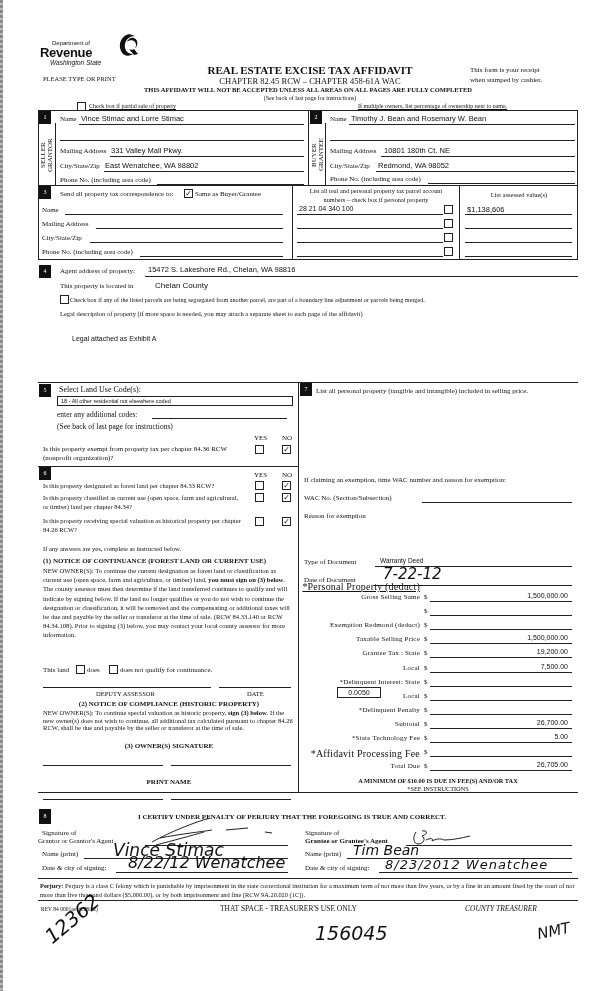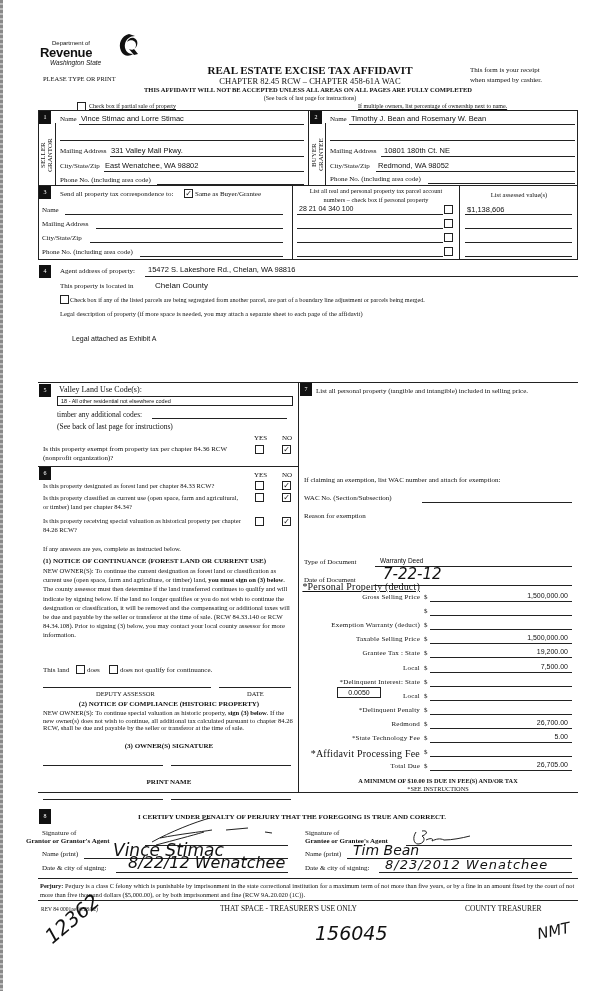--- a/index.html
+++ b/index.html
@@ -152,25 +152,25 @@
 </div>
 
 <div class="hline" style="left:38px;top:382px;width:540px;"></div>
 <div class="vline" style="left:298px;top:382px;height:410px;"></div>
 <div class="hline" style="left:38px;top:466px;width:260px;"></div>
 <div class="hline" style="left:298px;top:465px;width:280px;border-top:0;"></div>
 <div class="hline" style="left:38px;top:792px;width:540px;"></div>
 
 <div>
   <div class="secnum" style="left:39px;top:384px;">5</div>
-  <div class="lbl" style="left:59px;top:385px;font-size:8px;">Valley Land Use Code(s):</div>
+  <div class="lbl" style="left:59px;top:385px;font-size:8px;">Select Land Use Code(s):</div>
   <div class="box" style="left:57px;top:396px;width:236px;height:10px;">
     <span class="sans" style="position:absolute;left:3px;top:1px;font-size:5.5px;white-space:nowrap;">18 - All other residential not elsewhere coded</span>
   </div>
-  <div class="lbl" style="left:57px;top:410px;font-size:7.5px;">timber any additional codes:</div>
+  <div class="lbl" style="left:57px;top:410px;font-size:7.5px;">enter any additional codes:</div>
   <div class="line" style="left:152px;top:418px;width:135px;"></div>
   <div class="lbl" style="left:57px;top:422px;font-size:7.5px;">(See back of last page for instructions)</div>
   <div class="lbl" style="left:254px;top:434px;">YES</div>
   <div class="lbl" style="left:282px;top:434px;">NO</div>
   <div class="lbl" style="left:43px;top:445px;white-space:normal;width:185px;line-height:9px;">Is this property exempt from property tax per chapter 84.36 RCW (nonprofit organization)?</div>
   <div class="cb" style="left:255px;top:445px;"></div>
   <div class="cb" style="left:282px;top:445px;">✓</div>
 </div>
 
 <div>
@@ -212,44 +212,44 @@
   <div class="line" style="left:43px;top:765px;width:120px;"></div>
   <div class="line" style="left:171px;top:765px;width:120px;"></div>
   <div class="lbl" style="left:43px;width:252px;text-align:center;top:778px;font-size:7px;font-weight:bold;">PRINT NAME</div>
   <div class="line" style="left:43px;top:799px;width:120px;"></div>
   <div class="line" style="left:171px;top:799px;width:120px;"></div>
 </div>
 
 <div>
   <div class="secnum" style="left:300px;top:383px;">7</div>
   <div class="abs" style="left:316px;top:386px;width:250px;font-size:7px;line-height:10px;">List all  personal property (tangible and intangible) included in selling price.</div>
-  <div class="lbl" style="left:304px;top:476px;font-size:7px;">If claiming an exemption, list WAC number and attach for exemption:</div>
+  <div class="lbl" style="left:304px;top:476px;font-size:7px;">If claiming an exemption, time WAC number and reason for exemption:</div>
   <div class="lbl" style="left:304px;top:494px;font-size:7px;">WAC No. (Section/Subsection)</div>
   <div class="line" style="left:422px;top:502px;width:150px;"></div>
   <div class="lbl" style="left:304px;top:512px;font-size:7px;">Reason for exemption</div>
 </div>
 
 <div>
   <div class="lbl" style="left:304px;top:558px;font-size:7px;">Type of Document</div>
   <div class="line" style="left:375px;top:566px;width:197px;"></div>
   <div class="fv" style="left:380px;top:557px;font-size:6.5px;">Warranty Deed</div>
   <div class="lbl" style="left:304px;top:576px;font-size:7px;">Date of Document</div>
   <div class="line" style="left:374px;top:585px;width:198px;"></div>
   <div class="hand" style="position:absolute;left:383px;top:565px;font-size:15px;white-space:nowrap;">7-22-12</div>
 
   <div id="tax-rows">
-      <div class="lbl right" style="left: 300px; width: 120px; top: 593px; font-size: 7px; letter-spacing: 0.2px;">Gross Selling Price</div>
+      <div class="lbl right" style="left: 300px; width: 120px; top: 593px; font-size: 7px; letter-spacing: 0.2px;">Gross Selling Same</div>
       <div class="lbl" style="left: 424px; top: 593px; font-size: 7px;">$</div>
       <div class="line" style="left: 430px; top: 601px; width: 142px;"></div>
       <div class="fv right" style="left: 430px; width: 138px; top: 592px; font-size: 7px;">1,500,000.00</div>
       <div class="lbl right" style="left: 300px; width: 120px; top: 581px; font-size: 10px; letter-spacing: 0.2px; text-decoration: underline;">*Personal Property (deduct)</div>
       <div class="lbl" style="left: 424px; top: 607px; font-size: 7px;">$</div>
       <div class="line" style="left: 430px; top: 615px; width: 142px;"></div>
       <div class="fv right" style="left: 430px; width: 138px; top: 606px; font-size: 7px;"></div>
-      <div class="lbl right" style="left: 300px; width: 120px; top: 621px; font-size: 7px; letter-spacing: 0.2px;">Exemption Warranty (deduct)</div>
+      <div class="lbl right" style="left: 300px; width: 120px; top: 621px; font-size: 7px; letter-spacing: 0.2px;">Exemption Redmond (deduct)</div>
       <div class="lbl" style="left: 424px; top: 621px; font-size: 7px;">$</div>
       <div class="line" style="left: 430px; top: 629px; width: 142px;"></div>
       <div class="fv right" style="left: 430px; width: 138px; top: 620px; font-size: 7px;"></div>
       <div class="lbl right" style="left: 300px; width: 120px; top: 635px; font-size: 7px; letter-spacing: 0.2px;">Taxable Selling Price</div>
       <div class="lbl" style="left: 424px; top: 635px; font-size: 7px;">$</div>
       <div class="line" style="left: 430px; top: 643px; width: 142px;"></div>
       <div class="fv right" style="left: 430px; width: 138px; top: 634px; font-size: 7px;">1,500,000.00</div>
       <div class="lbl right" style="left: 300px; width: 120px; top: 649px; font-size: 7px; letter-spacing: 0.2px;">Grantee Tax : State</div>
       <div class="lbl" style="left: 424px; top: 649px; font-size: 7px;">$</div>
       <div class="line" style="left: 430px; top: 657px; width: 142px;"></div>
@@ -263,21 +263,21 @@
       <div class="line" style="left: 430px; top: 686px; width: 142px;"></div>
       <div class="fv right" style="left: 430px; width: 138px; top: 677px; font-size: 7px;"></div>
       <div class="lbl right" style="left: 300px; width: 120px; top: 692px; font-size: 7px; letter-spacing: 0.2px;">Local</div>
       <div class="lbl" style="left: 424px; top: 692px; font-size: 7px;">$</div>
       <div class="line" style="left: 430px; top: 700px; width: 142px;"></div>
       <div class="fv right" style="left: 430px; width: 138px; top: 691px; font-size: 7px;"></div>
       <div class="lbl right" style="left: 300px; width: 120px; top: 706px; font-size: 7px; letter-spacing: 0.2px;">*Delinquent Penalty</div>
       <div class="lbl" style="left: 424px; top: 706px; font-size: 7px;">$</div>
       <div class="line" style="left: 430px; top: 714px; width: 142px;"></div>
       <div class="fv right" style="left: 430px; width: 138px; top: 705px; font-size: 7px;"></div>
-      <div class="lbl right" style="left: 300px; width: 120px; top: 720px; font-size: 7px; letter-spacing: 0.2px;">Redmond</div>
+      <div class="lbl right" style="left: 300px; width: 120px; top: 720px; font-size: 7px; letter-spacing: 0.2px;">Subtotal</div>
       <div class="lbl" style="left: 424px; top: 720px; font-size: 7px;">$</div>
       <div class="line" style="left: 430px; top: 728px; width: 142px;"></div>
       <div class="fv right" style="left: 430px; width: 138px; top: 719px; font-size: 7px;">26,700.00</div>
       <div class="lbl right" style="left: 300px; width: 120px; top: 734px; font-size: 7px; letter-spacing: 0.2px;">*State Technology Fee</div>
       <div class="lbl" style="left: 424px; top: 734px; font-size: 7px;">$</div>
       <div class="line" style="left: 430px; top: 742px; width: 142px;"></div>
       <div class="fv right" style="left: 430px; width: 138px; top: 733px; font-size: 7px;">5.00</div>
       <div class="lbl right" style="left: 300px; width: 120px; top: 748px; font-size: 10px; letter-spacing: 0.2px;">*Affidavit Processing Fee</div>
       <div class="lbl" style="left: 424px; top: 748px; font-size: 7px;">$</div>
       <div class="line" style="left: 430px; top: 756px; width: 142px;"></div>
@@ -294,21 +294,21 @@
 
   <div class="lbl" style="left:298px;width:280px;text-align:center;top:777px;font-size:6.3px;font-weight:bold;">A MINIMUM OF $10.00 IS DUE IN FEE(S) AND/OR TAX</div>
   <div class="lbl" style="left:298px;width:280px;text-align:center;top:785px;font-size:6.3px;">*SEE INSTRUCTIONS</div>
 </div>
 
 <div>
   <div class="secnum" style="left:39px;top:809px;height:15px;line-height:15px;">8</div>
   <div class="lbl" style="left:138px;top:813px;font-size:7px;font-weight:bold;">I CERTIFY UNDER PENALTY OF PERJURY THAT THE FOREGOING IS TRUE AND CORRECT.</div>
 
   <div class="lbl" style="left:42px;top:829px;">Signature of</div>
-  <div class="lbl" style="left:26px;top:837px;font-weight:bold;">Grantor or Grantor's Agent</div>
+  <div class="lbl" style="left:38px;top:837px;font-weight:normal;">Grantor or Grantor's Agent</div>
   <div class="line" style="left:145px;top:845px;width:143px;"></div>
   <svg class="abs" style="left:140px;top:812px;" width="140" height="36" viewBox="0 0 140 36">
     <path d="M12 30 C30 20 55 10 70 6 M20 26 C40 22 60 20 72 18 M16 33 C35 28 50 24 64 20" stroke="#222" stroke-width="1" fill="none"></path>
     <path d="M86 18 L108 16 M125 20 L132 21" stroke="#222" stroke-width="1.2" fill="none"></path>
   </svg>
   <div class="lbl" style="left:42px;top:850px;">Name (print)</div>
   <div class="line" style="left:84px;top:858px;width:204px;"></div>
   <div class="hand" style="position:absolute;left:113px;top:840px;font-size:17px;white-space:nowrap;">Vince Stimac</div>
   <div class="lbl" style="left:42px;top:864px;">Date &amp; city of signing:</div>
   <div class="line" style="left:116px;top:872px;width:172px;"></div>
@@ -330,17 +330,17 @@
   <div class="hline" style="left:38px;top:878px;width:540px;"></div>
   <div class="abs" style="left:40px;top:882px;width:540px;font-size:6.4px;line-height:8.5px;">
     <b>Perjury:</b><span> Perjury is a class C felony which is punishable by imprisonment in the state correctional institution for a maximum term of not more than five years, or by a fine in an amount fixed by the court of not more than five thousand dollars ($5,000.00), or by both imprisonment and fine (RCW 9A.20.020 (1C)).</span>
   </div>
   <div class="hline" style="left:38px;top:900px;width:540px;"></div>
 </div>
 
 <div>
   <div class="lbl" style="left:41px;top:906px;font-size:5.5px;">REV 84 0001ae (6/28/12)</div>
   <div class="lbl" style="left:220px;top:904px;font-size:7.5px;">THAT SPACE - TREASURER'S USE ONLY</div>
-  <div class="lbl" style="left:465px;top:904px;font-size:7.5px;">COUNTY TREASURER</div>
+  <div class="lbl" style="left:465px;top:904px;font-size:7.5px;font-style:italic;">COUNTY TREASURER</div>
   <div class="hand" style="position:absolute;left:40px;top:930px;font-size:20px;transform:rotate(-40deg);transform-origin:left top;white-space:nowrap;">12362</div>
   <div class="hand" style="position:absolute;left:315px;top:922px;font-size:19px;white-space:nowrap;">156045</div>
   <div class="hand" style="position:absolute;left:537px;top:922px;font-size:15px;transform:rotate(-12deg);white-space:nowrap;">NMT</div>
 </div>
 
 </body></html>

